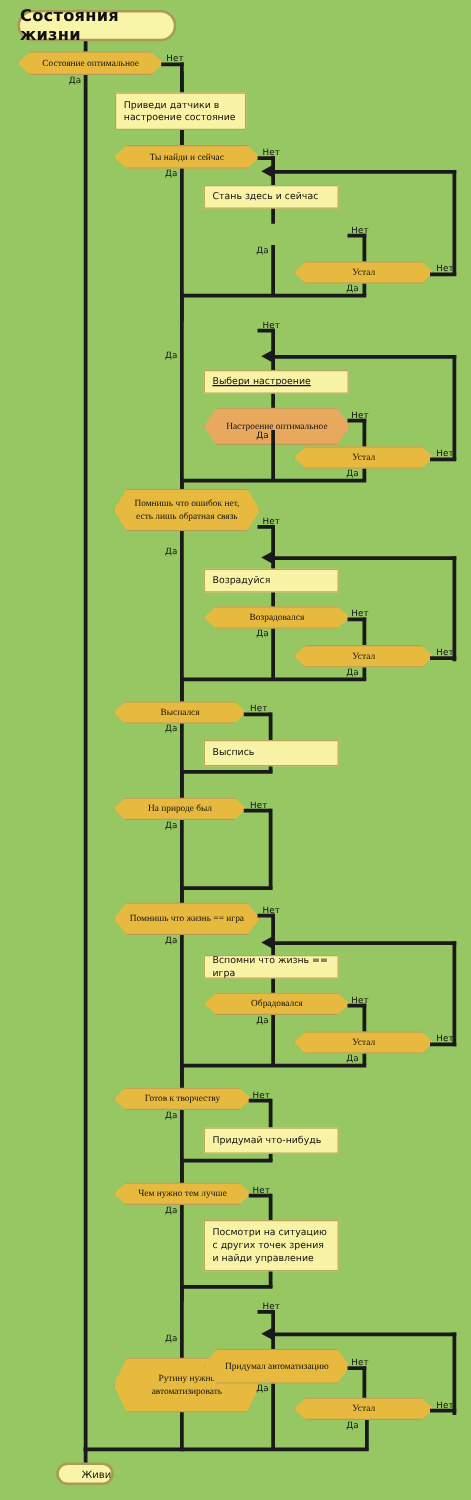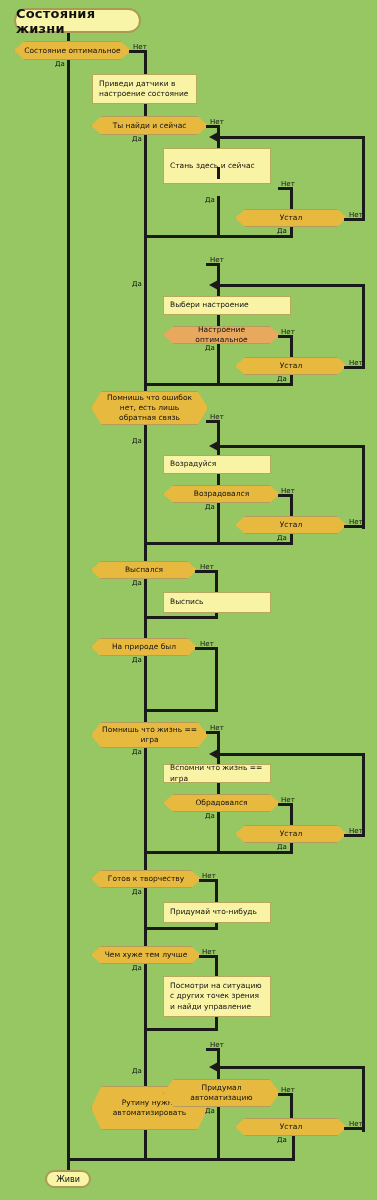--- a/index.html
+++ b/index.html
@@ -31,21 +31,21 @@
     box-sizing:border-box;color:#111;}
   .term.title{font-size:13px;font-weight:bold;letter-spacing:.2px;}
   .term.endp{font-size:8px;}
 
   
   .proc{position:absolute;background:#f9f3a5;border:1.5px solid #b6a95e;
     box-sizing:border-box;display:flex;align-items:center;
     padding:3px 6px;font-size:7.5px;line-height:10.5px;color:#111;}
 
   
-  .dec{position:absolute;box-sizing:border-box;}
+  .dec{position:absolute;box-sizing:border-box;font-family:Liberation Serif, serif;}
   .dec .hx{position:absolute;inset:0;background:#e8b93f;
     border:1.5px solid #b59c5a;
     clip-path:polygon(9% 0,91% 0,100% 50%,91% 100%,9% 100%,0 50%);}
   .dec.alt .hx{background:#e8a95f;}
   .dec .tx{position:absolute;inset:0;display:flex;align-items:center;
     justify-content:center;text-align:center;font-size:7.5px;
     line-height:10px;color:#111;padding:0 10px;box-sizing:border-box;}
 </style>
 </head>
 <body>
@@ -82,21 +82,21 @@
   </div>
   <div class="elbl" style="left:210px;top:118px;">Нет</div>
   <div class="elbl" style="left:132px;top:135px;">Да</div>
   <div class="ln h" style="left:206px;top:125px;width:14px;"></div>
   <div class="ln v" style="left:217px;top:125px;height:25px;"></div>
 
   <div class="ln h" style="left:214px;top:136px;width:151px;"></div>
   <div class="ln v" style="left:362px;top:136px;height:84px;"></div>
   <div class="arrow" style="left:209px;top:131px;"></div>
 
-  <div class="proc" style="left:163px;top:148px;width:108px;height:36px;">
+  <div class="proc" style="left:163px;top:148px;width:108px;height:19px;">
     <span>Стань здесь и сейчас</span>
   </div>
   <div class="ln v" style="left:217px;top:167px;height:12px;"></div>
 
   <div class="elbl" style="left:281px;top:180px;">Нет</div>
   <div class="elbl" style="left:205px;top:196px;">Да</div>
   <div class="ln h" style="left:278px;top:187px;width:15px;"></div>
   <div class="ln v" style="left:290px;top:187px;height:24px;"></div>
   <div class="ln v" style="left:217px;top:196px;height:40px;"></div>
 
@@ -112,26 +112,26 @@
   <div class="ln v" style="left:144px;top:235px;height:22px;"></div>
 
   <div class="elbl" style="left:210px;top:256px;">Нет</div>
   <div class="elbl" style="left:132px;top:280px;">Да</div>
   <div class="ln h" style="left:206px;top:263px;width:14px;"></div>
   <div class="ln v" style="left:217px;top:263px;height:35px;"></div>
   <div class="ln h" style="left:214px;top:284px;width:151px;"></div>
   <div class="ln v" style="left:362px;top:284px;height:84px;"></div>
   <div class="arrow" style="left:209px;top:279px;"></div>
 
-  <div class="proc" style="left:163px;top:296px;width:128px;height:19px;">
+  <div class="proc" style="left:163px;top:296px;width:116px;height:19px;text-decoration:underline;">
     <span>Выбери настроение</span>
   </div>
   <div class="ln v" style="left:217px;top:315px;height:12px;"></div>
 
-  <div class="dec alt" style="left:163px;top:326px;width:117px;height:18px;">
+  <div class="dec alt" style="left:163px;top:326px;width:117px;height:30px;">
     <div class="hx"></div>
     <div class="tx">Настроение оптимальное</div>
   </div>
   <div class="elbl" style="left:281px;top:328px;">Нет</div>
   <div class="elbl" style="left:205px;top:344px;">Да</div>
   <div class="ln h" style="left:278px;top:335px;width:15px;"></div>
   <div class="ln v" style="left:290px;top:335px;height:24px;"></div>
   <div class="ln v" style="left:217px;top:344px;height:40px;"></div>
 
   <div class="dec" style="left:235px;top:357px;width:112px;height:18px;">
@@ -258,21 +258,21 @@
   <div class="ln v" style="left:215px;top:879px;height:50px;"></div>
 
   <div class="proc" style="left:163px;top:902px;width:108px;height:21px;">
     <span>Придумай что-нибудь</span>
   </div>
   <div class="ln h" style="left:144px;top:927px;width:74px;"></div>
   <div class="ln v" style="left:144px;top:927px;height:21px;"></div>
 
   <div class="dec" style="left:91px;top:946px;width:110px;height:18px;">
     <div class="hx"></div>
-    <div class="tx">Чем хуже тем лучше</div>
+    <div class="tx">Чем нужно тем лучше</div>
   </div>
   <div class="elbl" style="left:202px;top:948px;">Нет</div>
   <div class="elbl" style="left:132px;top:964px;">Да</div>
   <div class="ln h" style="left:199px;top:955px;width:18px;"></div>
   <div class="ln v" style="left:215px;top:955px;height:75px;"></div>
 
   <div class="proc" style="left:163px;top:976px;width:108px;height:41px;">
     <span>Посмотри на ситуацию с других точек зрения и найди управление</span>
   </div>
   <div class="ln h" style="left:144px;top:1028px;width:74px;"></div>
@@ -302,17 +302,17 @@
 
   <div class="dec" style="left:235px;top:1118px;width:112px;height:18px;">
     <div class="hx"></div>
     <div class="tx">Устал</div>
   </div>
   <div class="elbl" style="left:349px;top:1120px;">Нет</div>
   <div class="elbl" style="left:277px;top:1136px;">Да</div>
   <div class="ln h" style="left:344px;top:1127px;width:21px;"></div>
   <div class="ln v" style="left:292px;top:1136px;height:23px;"></div>
 
-  <div class="term endp" style="left:45px;top:1170px;width:46px;height:18px;">
+  <div class="term endp" style="left:45px;top:1170px;width:46px;height:18px;justify-content:flex-end;">
     <span>Живи</span>
   </div>
 
 </div>
 
 </body></html>

